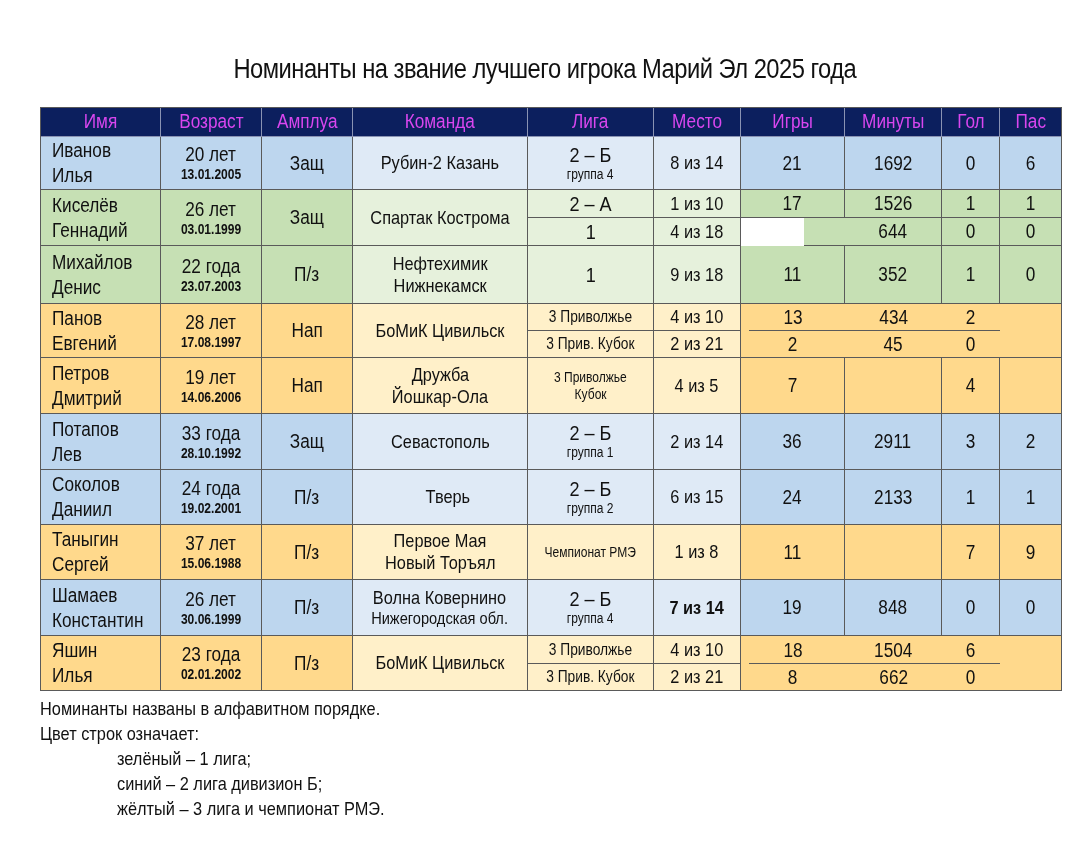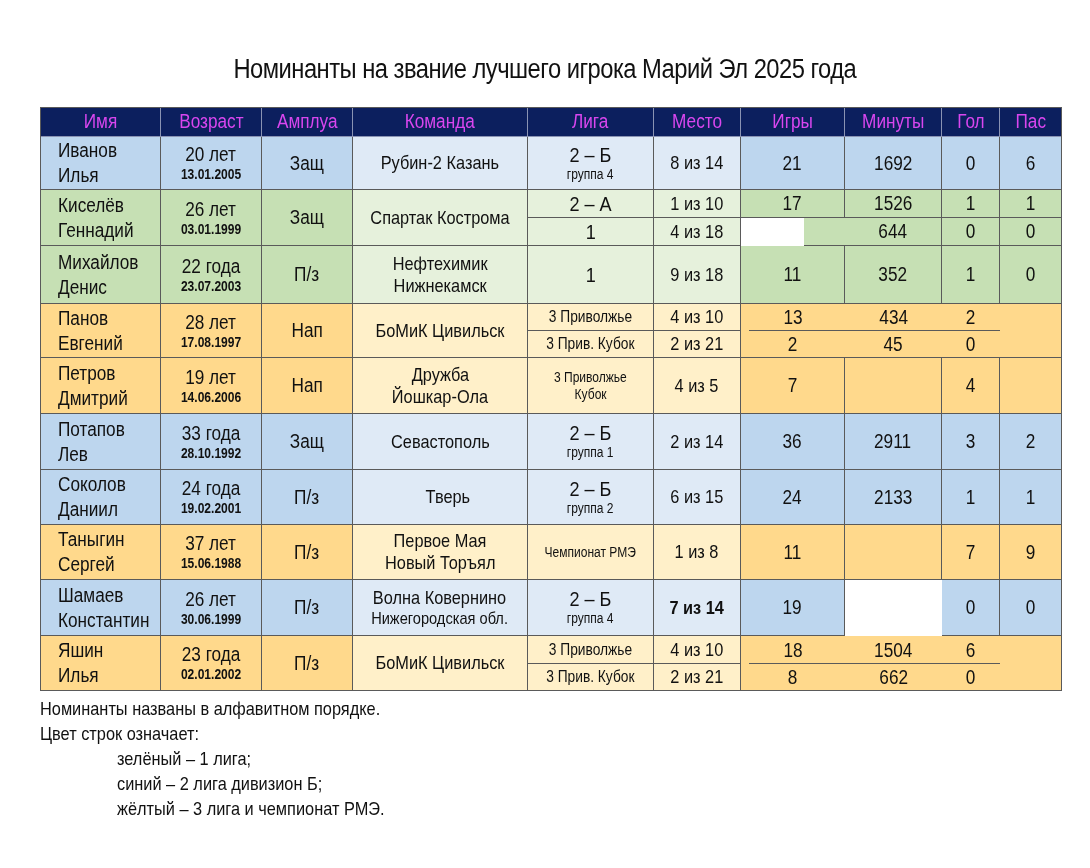--- a/index.html
+++ b/index.html
@@ -7,21 +7,21 @@
          font-family: "Liberation Sans", sans-serif; color: #111; }
   .title { position: absolute; left: 0; width: 1090px; top: 54px; text-align: center;
            font-size: 27px; letter-spacing: -0.6px; }
   .title span { display: inline-block; transform: scaleX(0.88); transform-origin: center; }
   #tbl { position: absolute; left: 40px; top: 107px; width: 1022px; height: 584px; }
   .c { position: absolute; box-sizing: border-box; display: flex; flex-direction: column;
        align-items: center; justify-content: center; text-align: center;
        border-right: 1px solid #5a5a5a; border-bottom: 1px solid #5a5a5a; overflow: hidden; }
   .nx { display: inline-block; transform: scaleX(0.86); white-space: nowrap; }
   .hd { background: #0c1f5e; color: #d946ef; font-size: 20px; border-color: #8a93b3; }
-  .name { align-items: flex-start; justify-content: center; padding-left: 18px; font-size: 20px; line-height: 25px; }
+  .name { align-items: flex-start; justify-content: center; padding-left: 12px; font-size: 20px; line-height: 25px; }
   .name .nx { transform-origin: left center; }
   .age-main { font-size: 20px; line-height: 22px; }
   .age-date { font-size: 14px; font-weight: bold; line-height: 18px; }
   .big { font-size: 20px; }
   .mid { font-size: 19px; }
   .small { font-size: 14px; line-height: 17px; }
   .lg2 { font-size: 21px; line-height: 22px; }
   .sub { font-size: 14px; line-height: 17px; }
   .b-d { background: #bdd6ee; } .b-l { background: #dfeaf6; }
   .g-d { background: #c6e0b4; } .g-l { background: #e6f1dc; }
@@ -386,20 +386,23 @@
     <div class="c b-l" style="left: 488px; width: 126px; top: 473px; height: 56px;">
       <div class="lg2"><span class="nx ">2 – Б</span></div>
       <div class="sub"><span class="nx ">группа 4</span></div>
     </div>
     <div class="c mid b-l" style="left: 614px; width: 87px; top: 473px; height: 56px; font-weight: bold;">
       <span class="nx ">7 из 14</span>
     </div>
     <div class="c big b-d" style="left: 701px; width: 104px; top: 473px; height: 56px;">
       <span class="nx ">19</span>
     </div>
+    <div class="c big b-d" style="left: 805px; width: 97px; top: 473px; height: 56px;">
+      <span class="nx ">848</span>
+    </div>
     <div class="c big b-d" style="left: 902px; width: 58px; top: 473px; height: 56px;">
       <span class="nx ">0</span>
     </div>
     <div class="c big b-d" style="left: 960px; width: 62px; top: 473px; height: 56px;">
       <span class="nx ">0</span>
     </div>
     <div class="c name y-d" style="left: 0px; width: 121px; top: 529px; height: 55px;">
       <div><span class="nx ">Яшин</span></div>
       <div><span class="nx ">Илья</span></div>
     </div>

